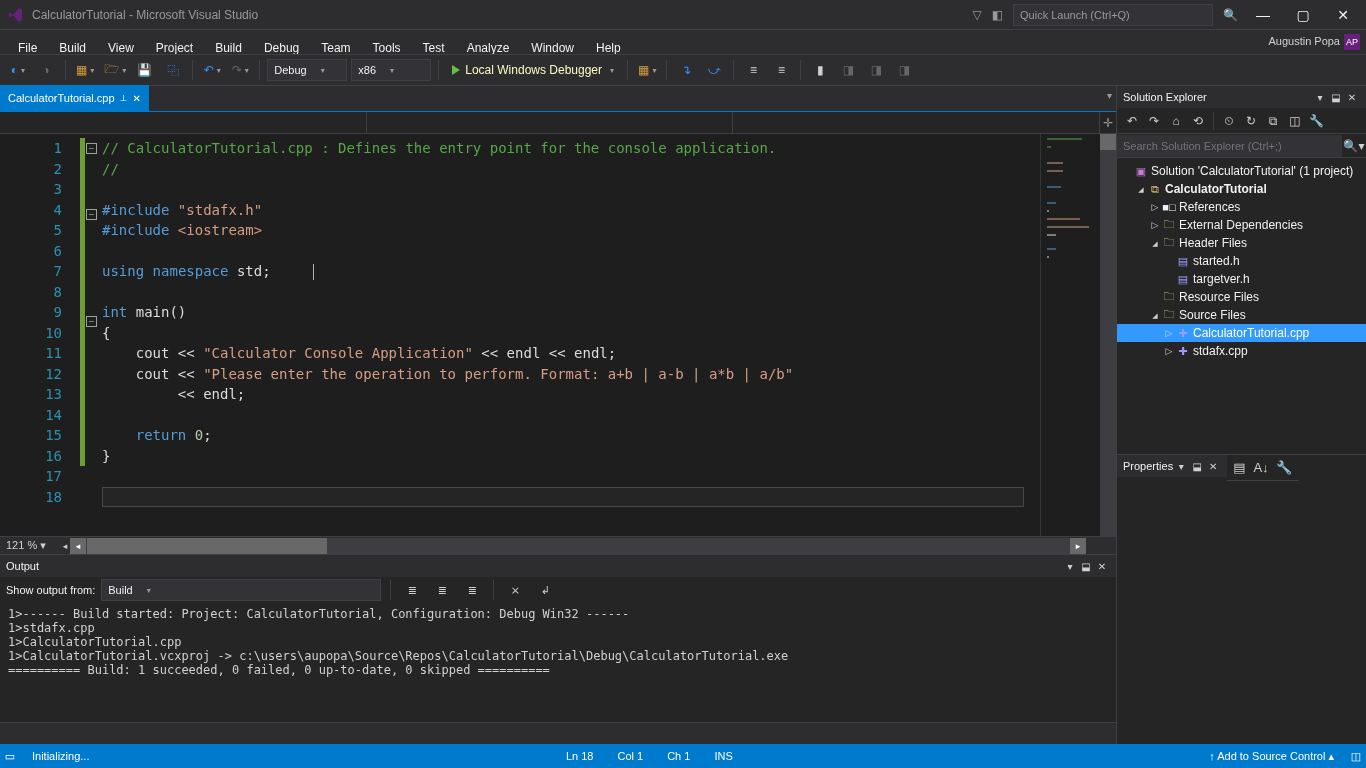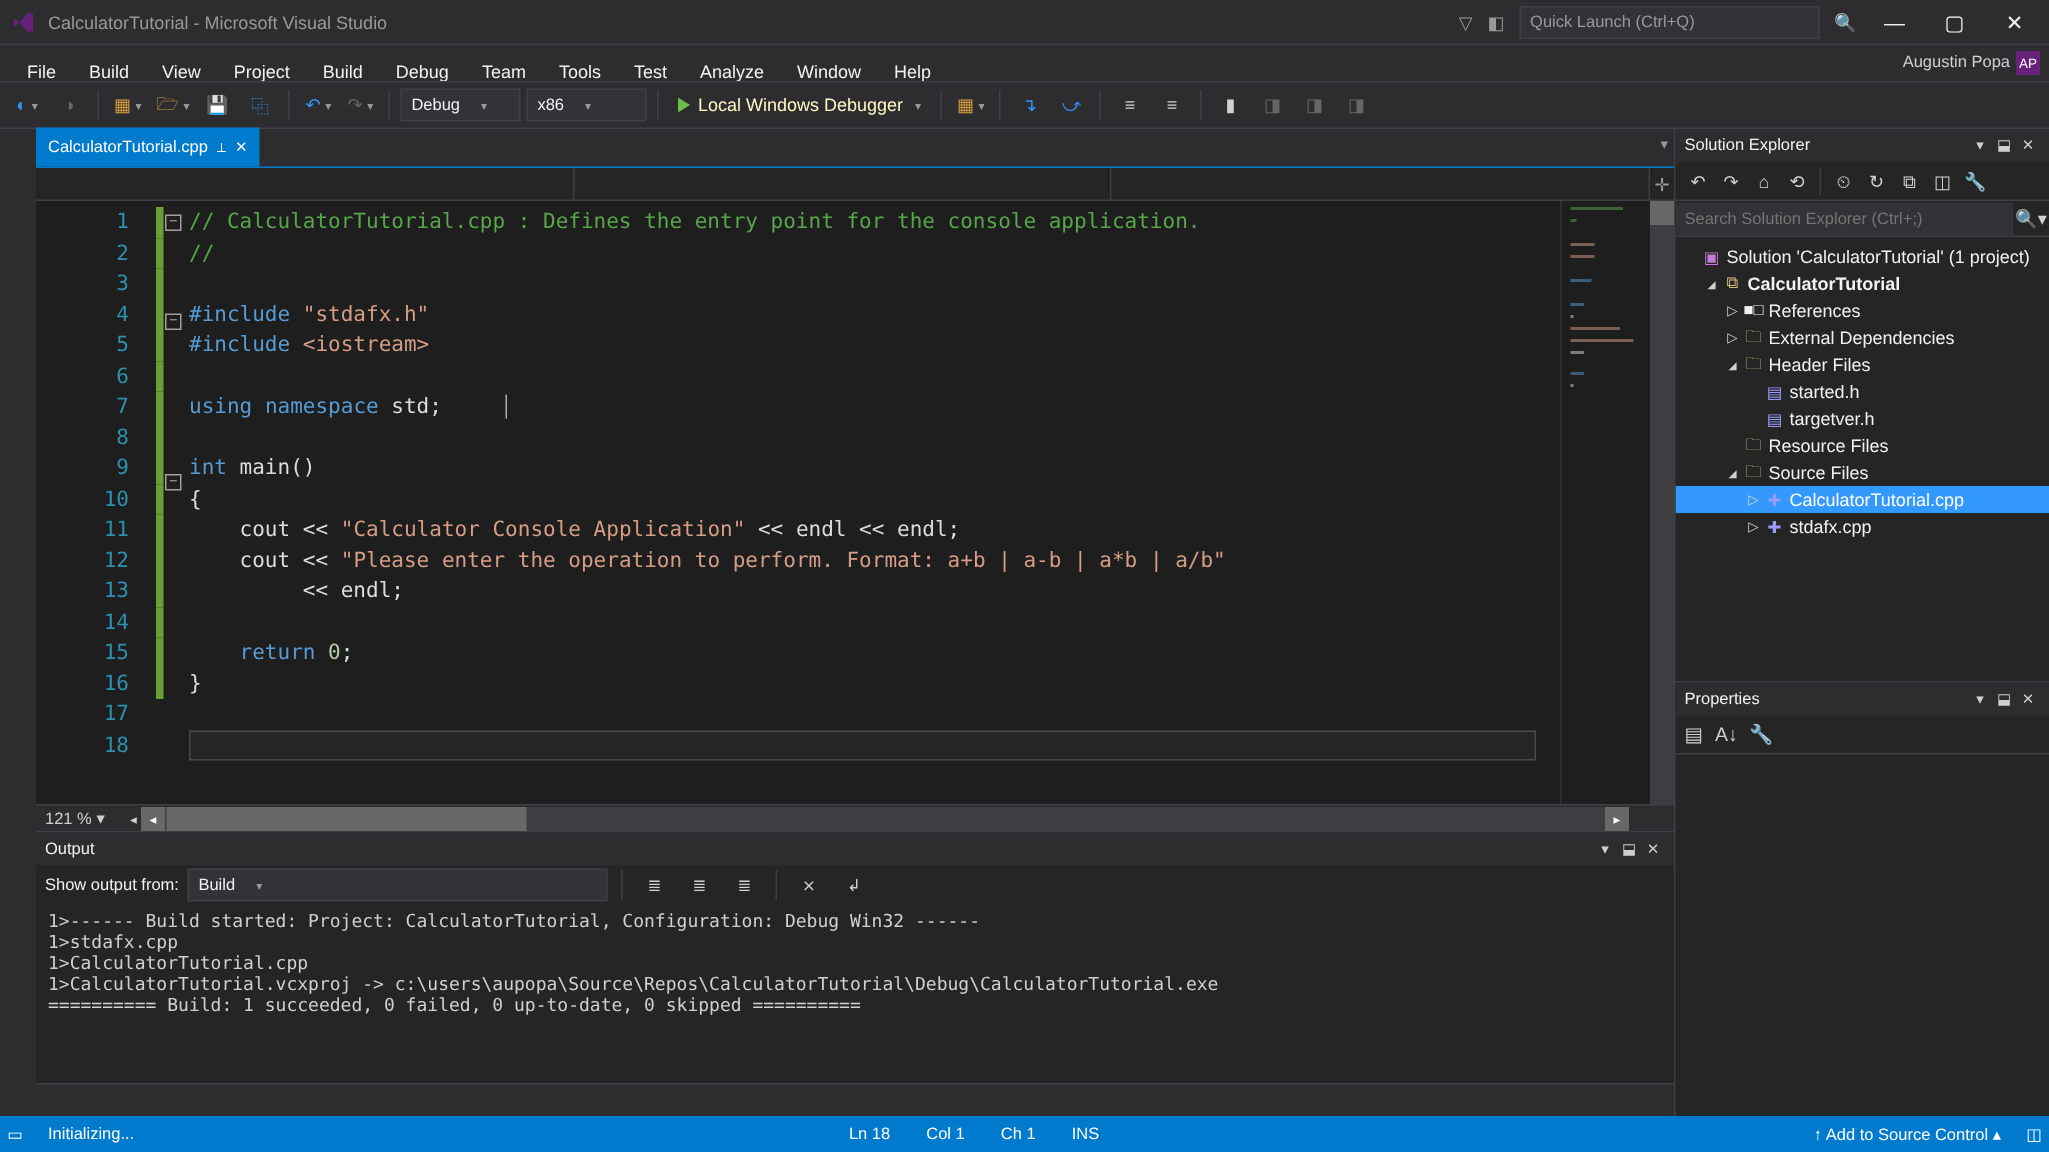--- a/index.html
+++ b/index.html
@@ -51,21 +51,21 @@
 .tbtn { height:24px; min-width:24px; display:flex; align-items:center; justify-content:center; color:#d0d0d0; cursor:pointer; padding:0 3px;}
 .tbtn.dd::after { content:"▾"; font-size:8px; margin-left:3px; color:#999;}
 .sep { width:1px; height:20px; background:#3f3f46; margin:0 3px;}
 .combo { height:22px; background:#333337; border:1px solid #3f3f46; color:#f1f1f1; display:flex; align-items:center; padding:0 6px; font-size:11px; cursor:pointer;}
 .combo::after { content:"▾"; font-size:8px; margin-left:14px; color:#999;}
 .combo.wide { min-width:80px; }
 .play-btn { display:flex; align-items:center; gap:5px; padding:0 6px; height:24px; cursor:pointer;}
 .play-btn .tri { width:0;height:0;border-left:8px solid #6bbd45;border-top:5px solid transparent;border-bottom:5px solid transparent;}
 .play-btn .lbl { color:#fef9c3; font-size:12px;}
 
-.workspace { flex:1; display:flex; min-height:0;margin-left:24px;}
+.workspace { flex:1; display:flex; min-height:0;}
 .left-area { flex:1; display:flex; flex-direction:column; min-width:0;}
 .tabstrip { height:26px; background:#2d2d30; display:flex; align-items:flex-end; border-bottom:1px solid #007acc; position:relative;}
 .tabstrip .tab { height:26px; background:#007acc; color:#fff; display:flex; align-items:center; padding:0 8px; gap:6px; font-size:11px;}
 .tabstrip .tab .pin { font-size:9px;}
 .tabstrip .tab .x { font-size:10px; cursor:pointer;}
 .tabstrip .dropdown { position:absolute; right:4px; top:4px; color:#999; font-size:10px;}
 .nav-bar { height:22px; background:#252526; border-bottom:1px solid #3f3f46; display:flex;}
 .nav-bar .nav-combo { flex:1; border-right:1px solid #3f3f46;}
 
 .editor { flex:1; display:flex; background:#1e1e1e; font-family:Consolas, monospace; font-size:14px; min-height:0; position:relative;}
@@ -122,21 +122,21 @@
 .tree .arrow.open::before { content:"◢"; font-size:7px;}
 .tree .arrow.closed::before { content:"▷";}
 .tree .arrow.none::before { content:"";}
 .tree .ticon { width:16px; text-align:center; font-size:11px; margin-right:2px;}
 .sln-ico { color:#c27dd6;}
 .proj-ico { color:#d7ba7d;}
 .fold-ico { color:#d7ba7d;}
 .cpp-ico { color:#9b9bff;}
 .h-ico { color:#9b9bff;}
 
-.props { height:290px; display:flex; flex-direction:column; border-top:1px solid #3f3f46;}
+.props { height:290px; display:flex; flex-direction:row; border-top:1px solid #3f3f46;}
 .props-toolbar { height:26px; display:flex; align-items:center; padding:0 6px; gap:8px; border-bottom:1px solid #3f3f46;}
 .props-toolbar .ico { color:#d0d0d0; font-size:13px;}
 .props .body { flex:1;}
 
 .statusbar { height:24px; background:#007acc; color:#fff; display:flex; align-items:center; font-size:11px;}
 .statusbar .sb-item { padding:0 12px;}
 .statusbar .sb-spacer { flex:1;}
 .statusbar .sb-icon { width:20px; text-align:center;}
 </style>
 </head>

